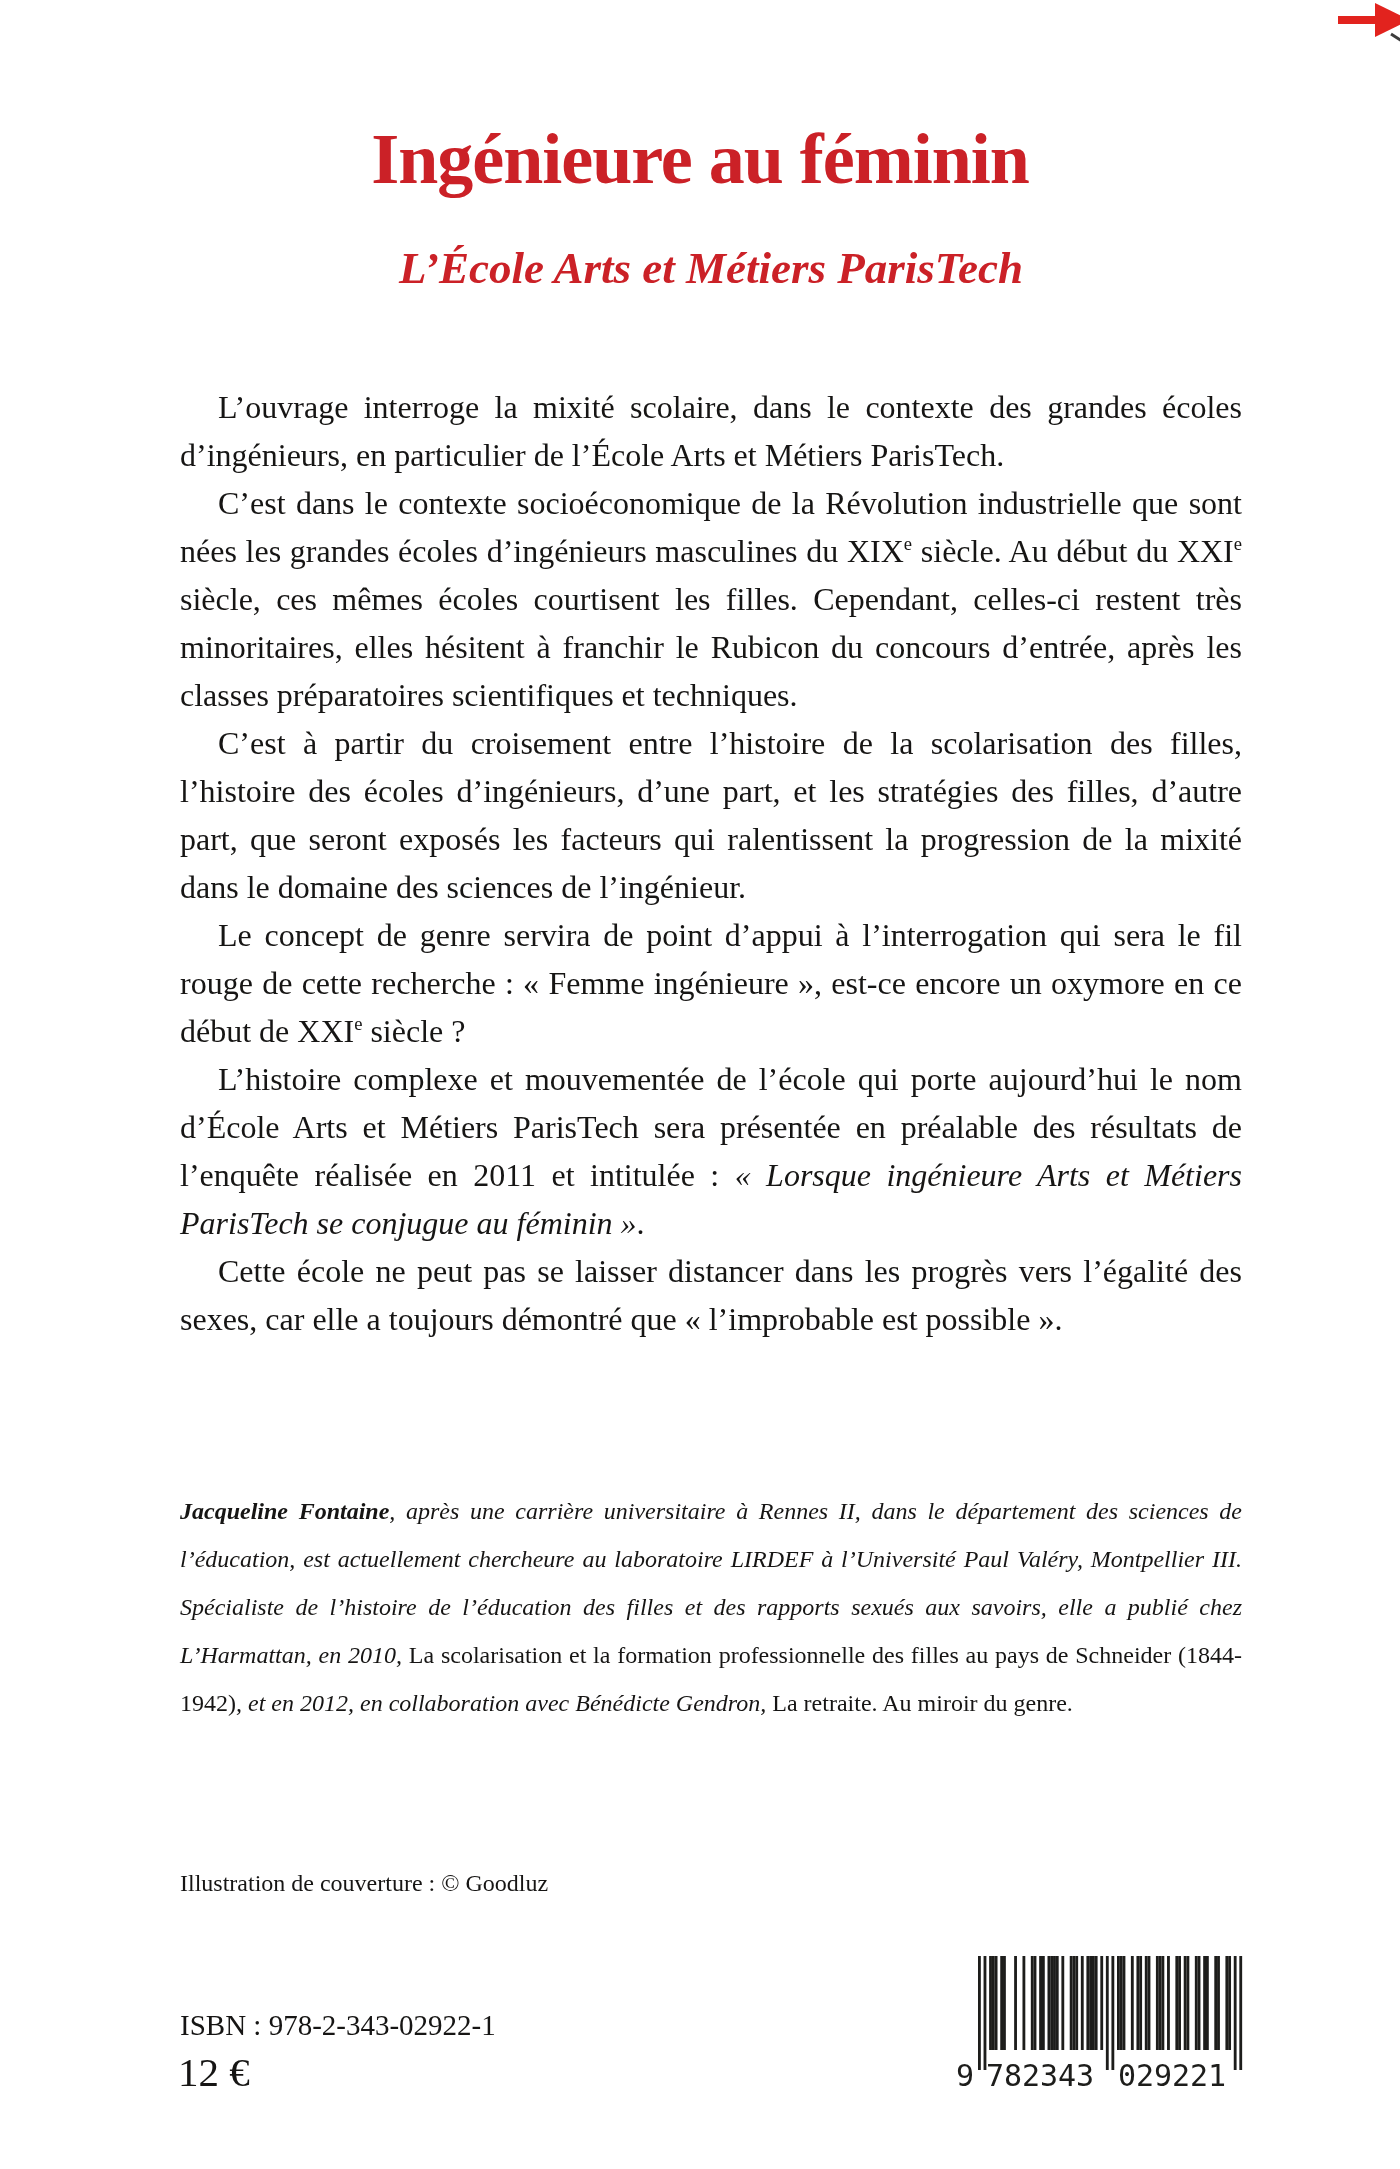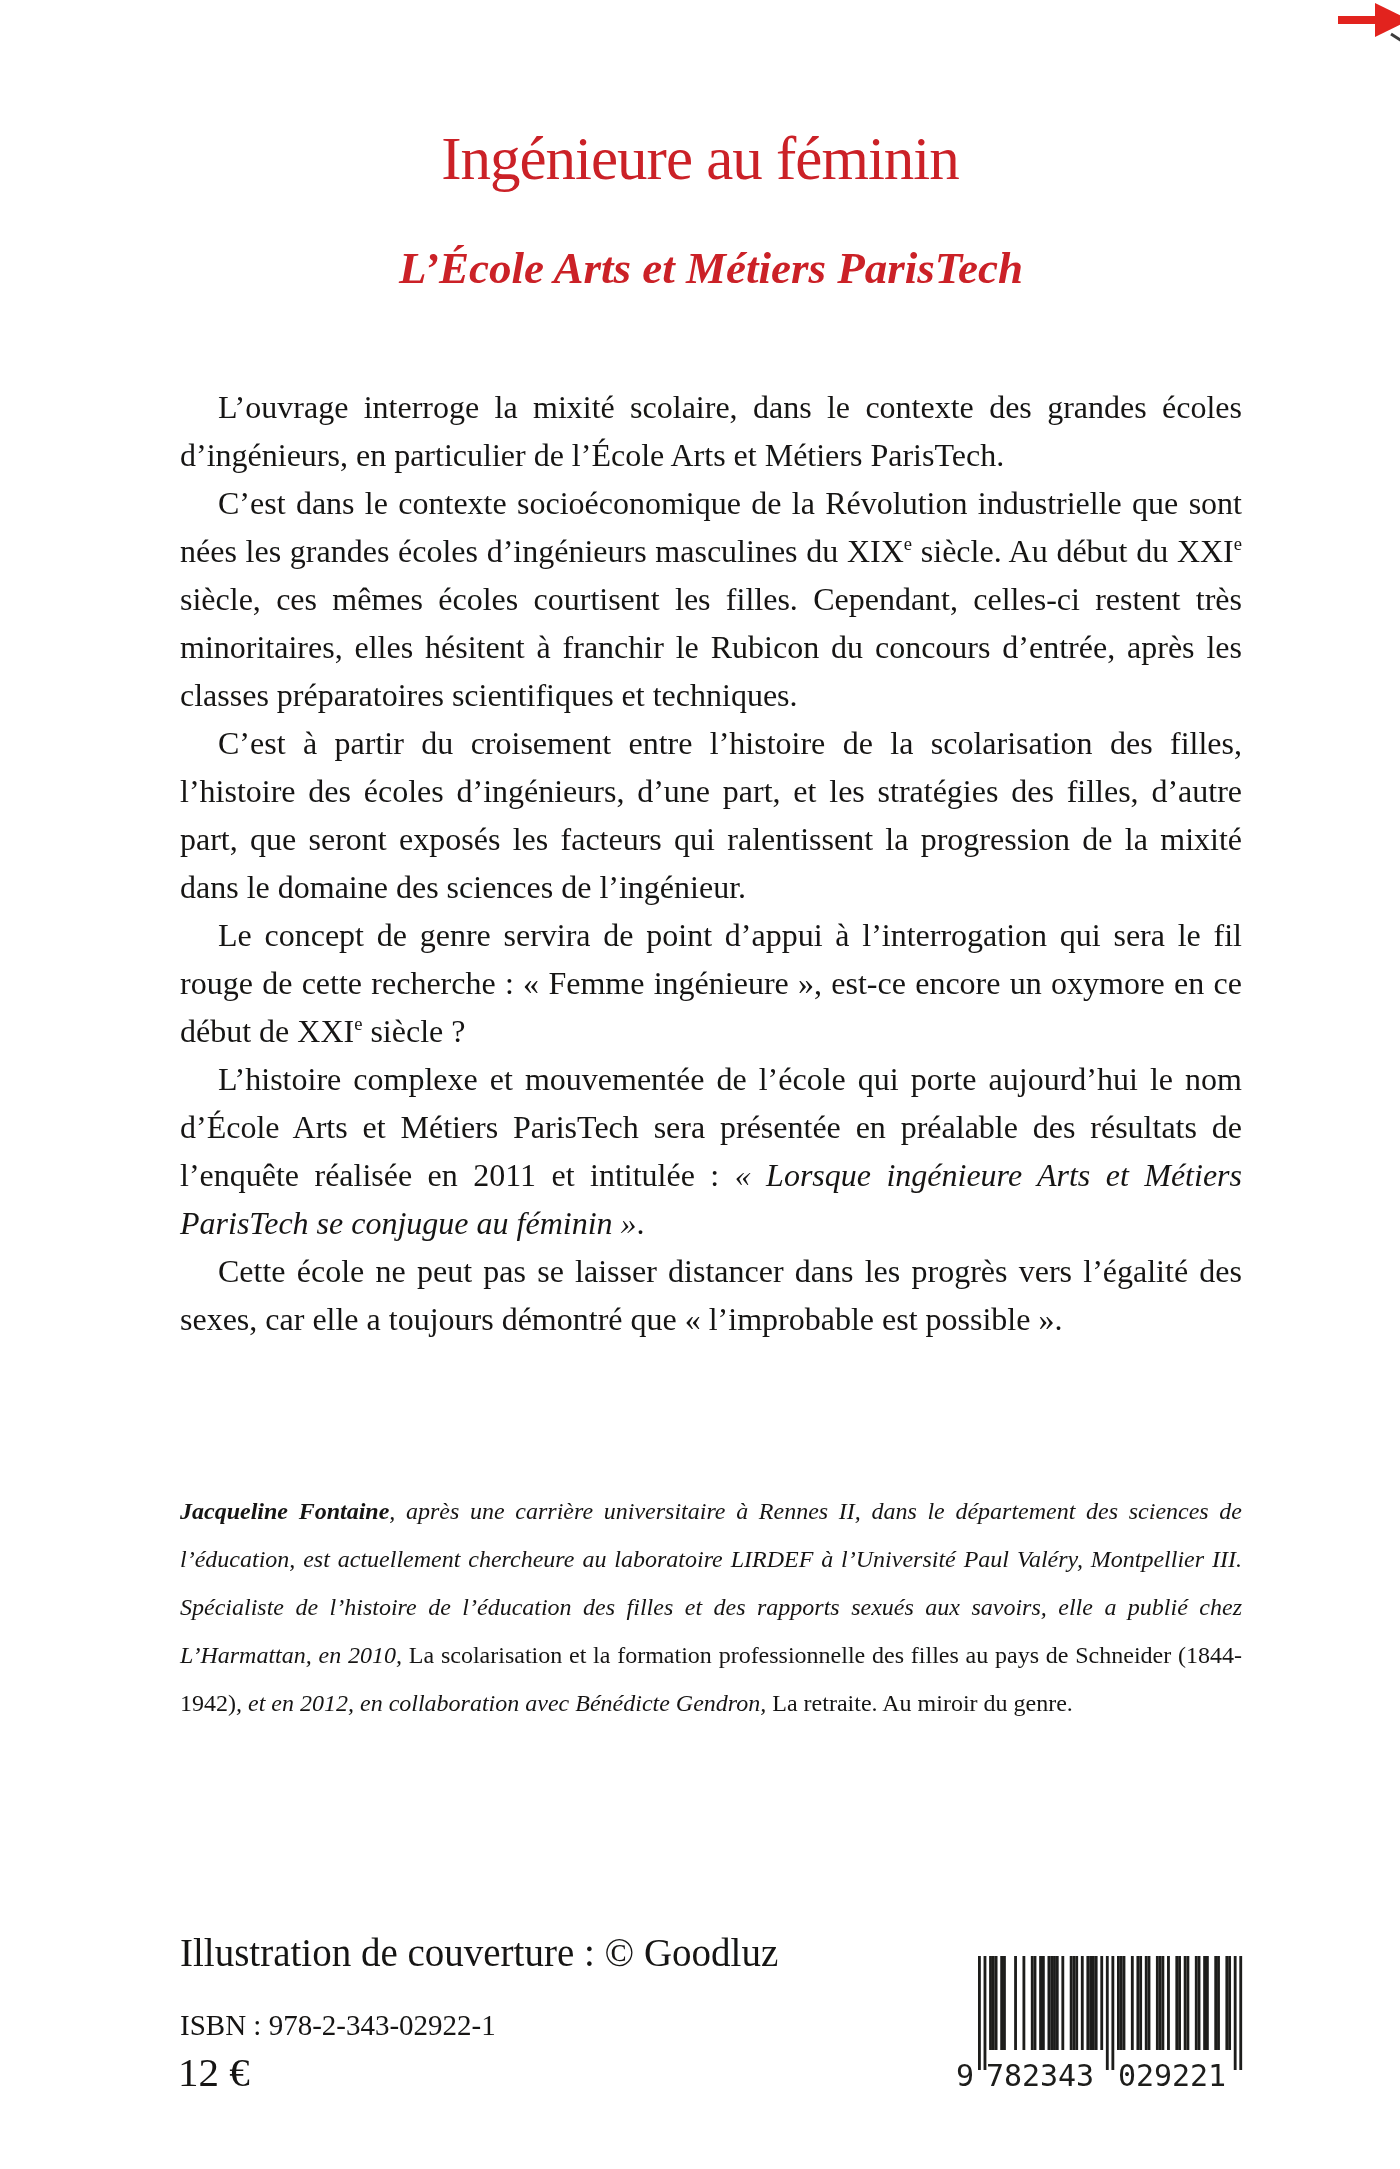--- a/index.html
+++ b/index.html
@@ -12,23 +12,23 @@
     font-family: "Liberation Serif", serif;
     color: var(--text, #161514);
   }
 
   .title {
     position: absolute;
     top: 108px; left: 0;
     width: 100%;
     margin: 0;
     text-align: center;
-    font-size: 61px;
+    font-size: 72px;
     line-height: 102px;
-    font-weight: normal;
+    font-weight: bold;
     color: var(--accent, #cb2127);
     letter-spacing: -1px;
   }
 
   .subtitle {
     position: absolute;
     top: 238px; left: 11px;
     width: 100%;
     margin: 0;
     text-align: center;
@@ -58,22 +58,22 @@
     text-align: justify;
   }
 
   .run-i  { font-style: italic; }
   .run-bi { font-style: italic; font-weight: bold; }
   .run-r  { font-style: normal; }
   sup { font-size: 0.58em; line-height: 0; vertical-align: super; }
 
   .credit {
     position: absolute;
-    left: 180px; top: 1934px;
-    font-size: 39px; line-height: 38px;
+    left: 180px; top: 1864px;
+    font-size: 24px; line-height: 38px;
   }
   .isbn {
     position: absolute;
     left: 180px; top: 2006px;
     font-size: 29px; line-height: 38px; text-align: right;
   }
   .price {
     position: absolute;
     left: 178px; top: 2048px;
     font-size: 41px; line-height: 48px;

